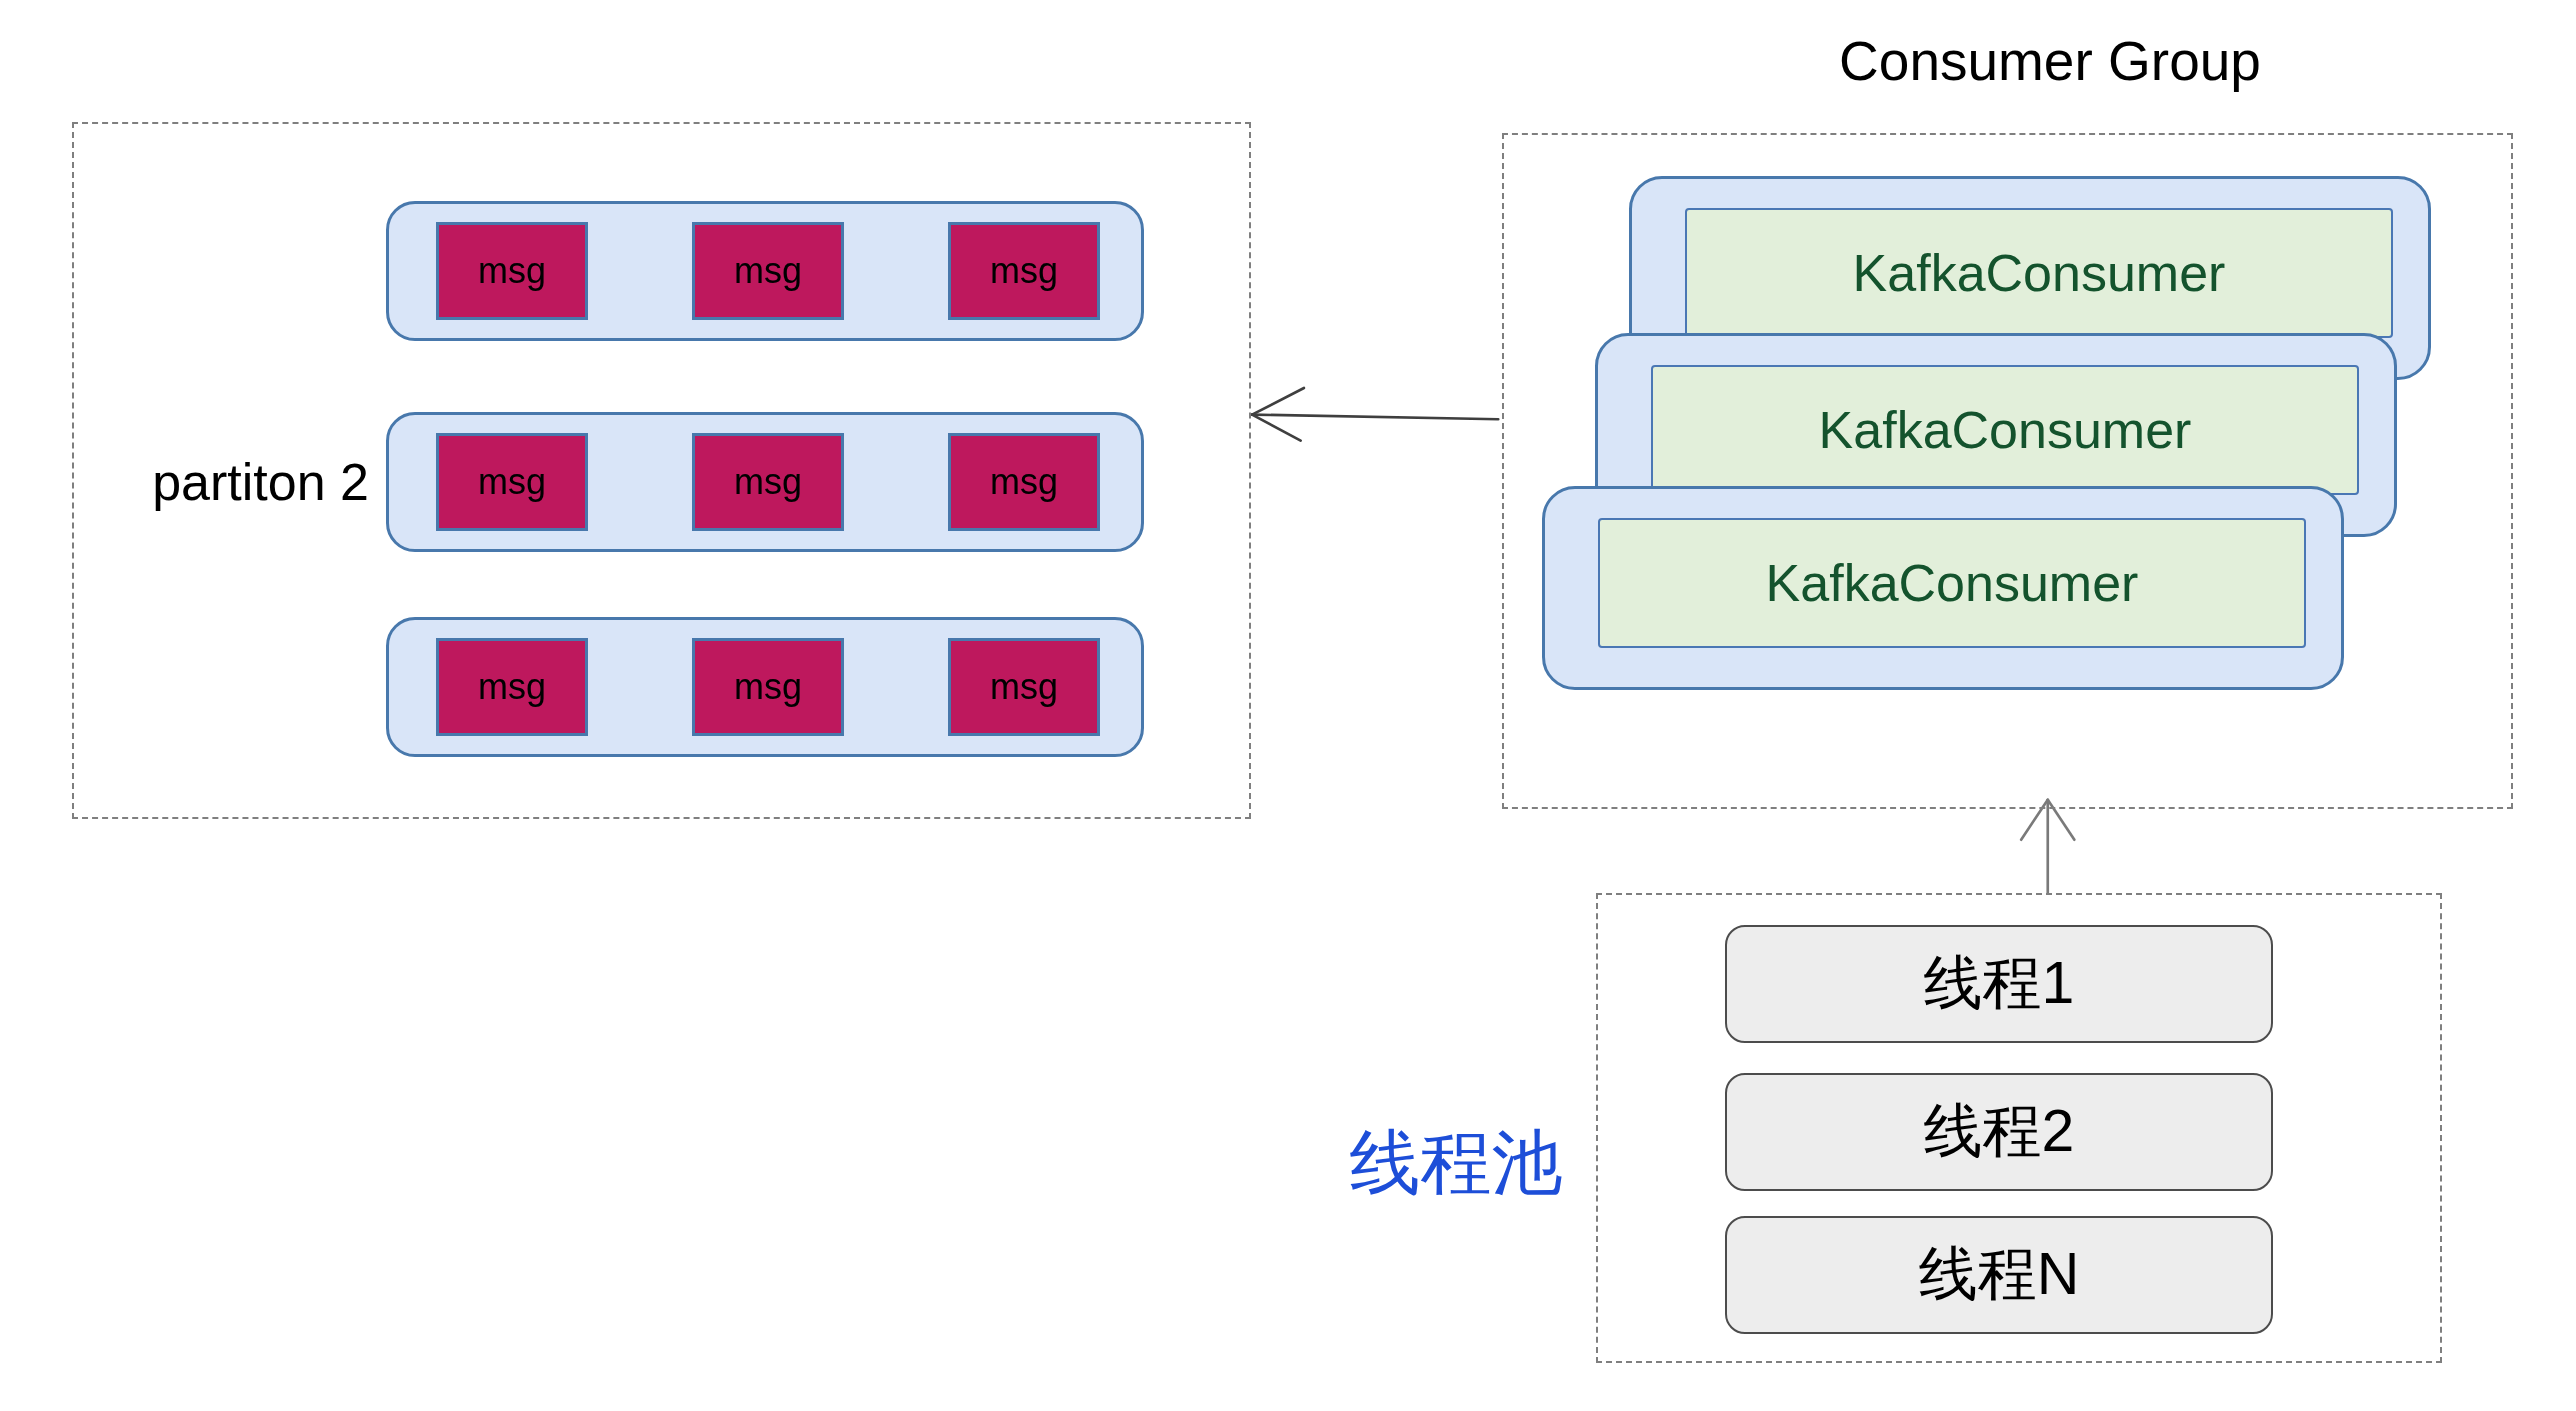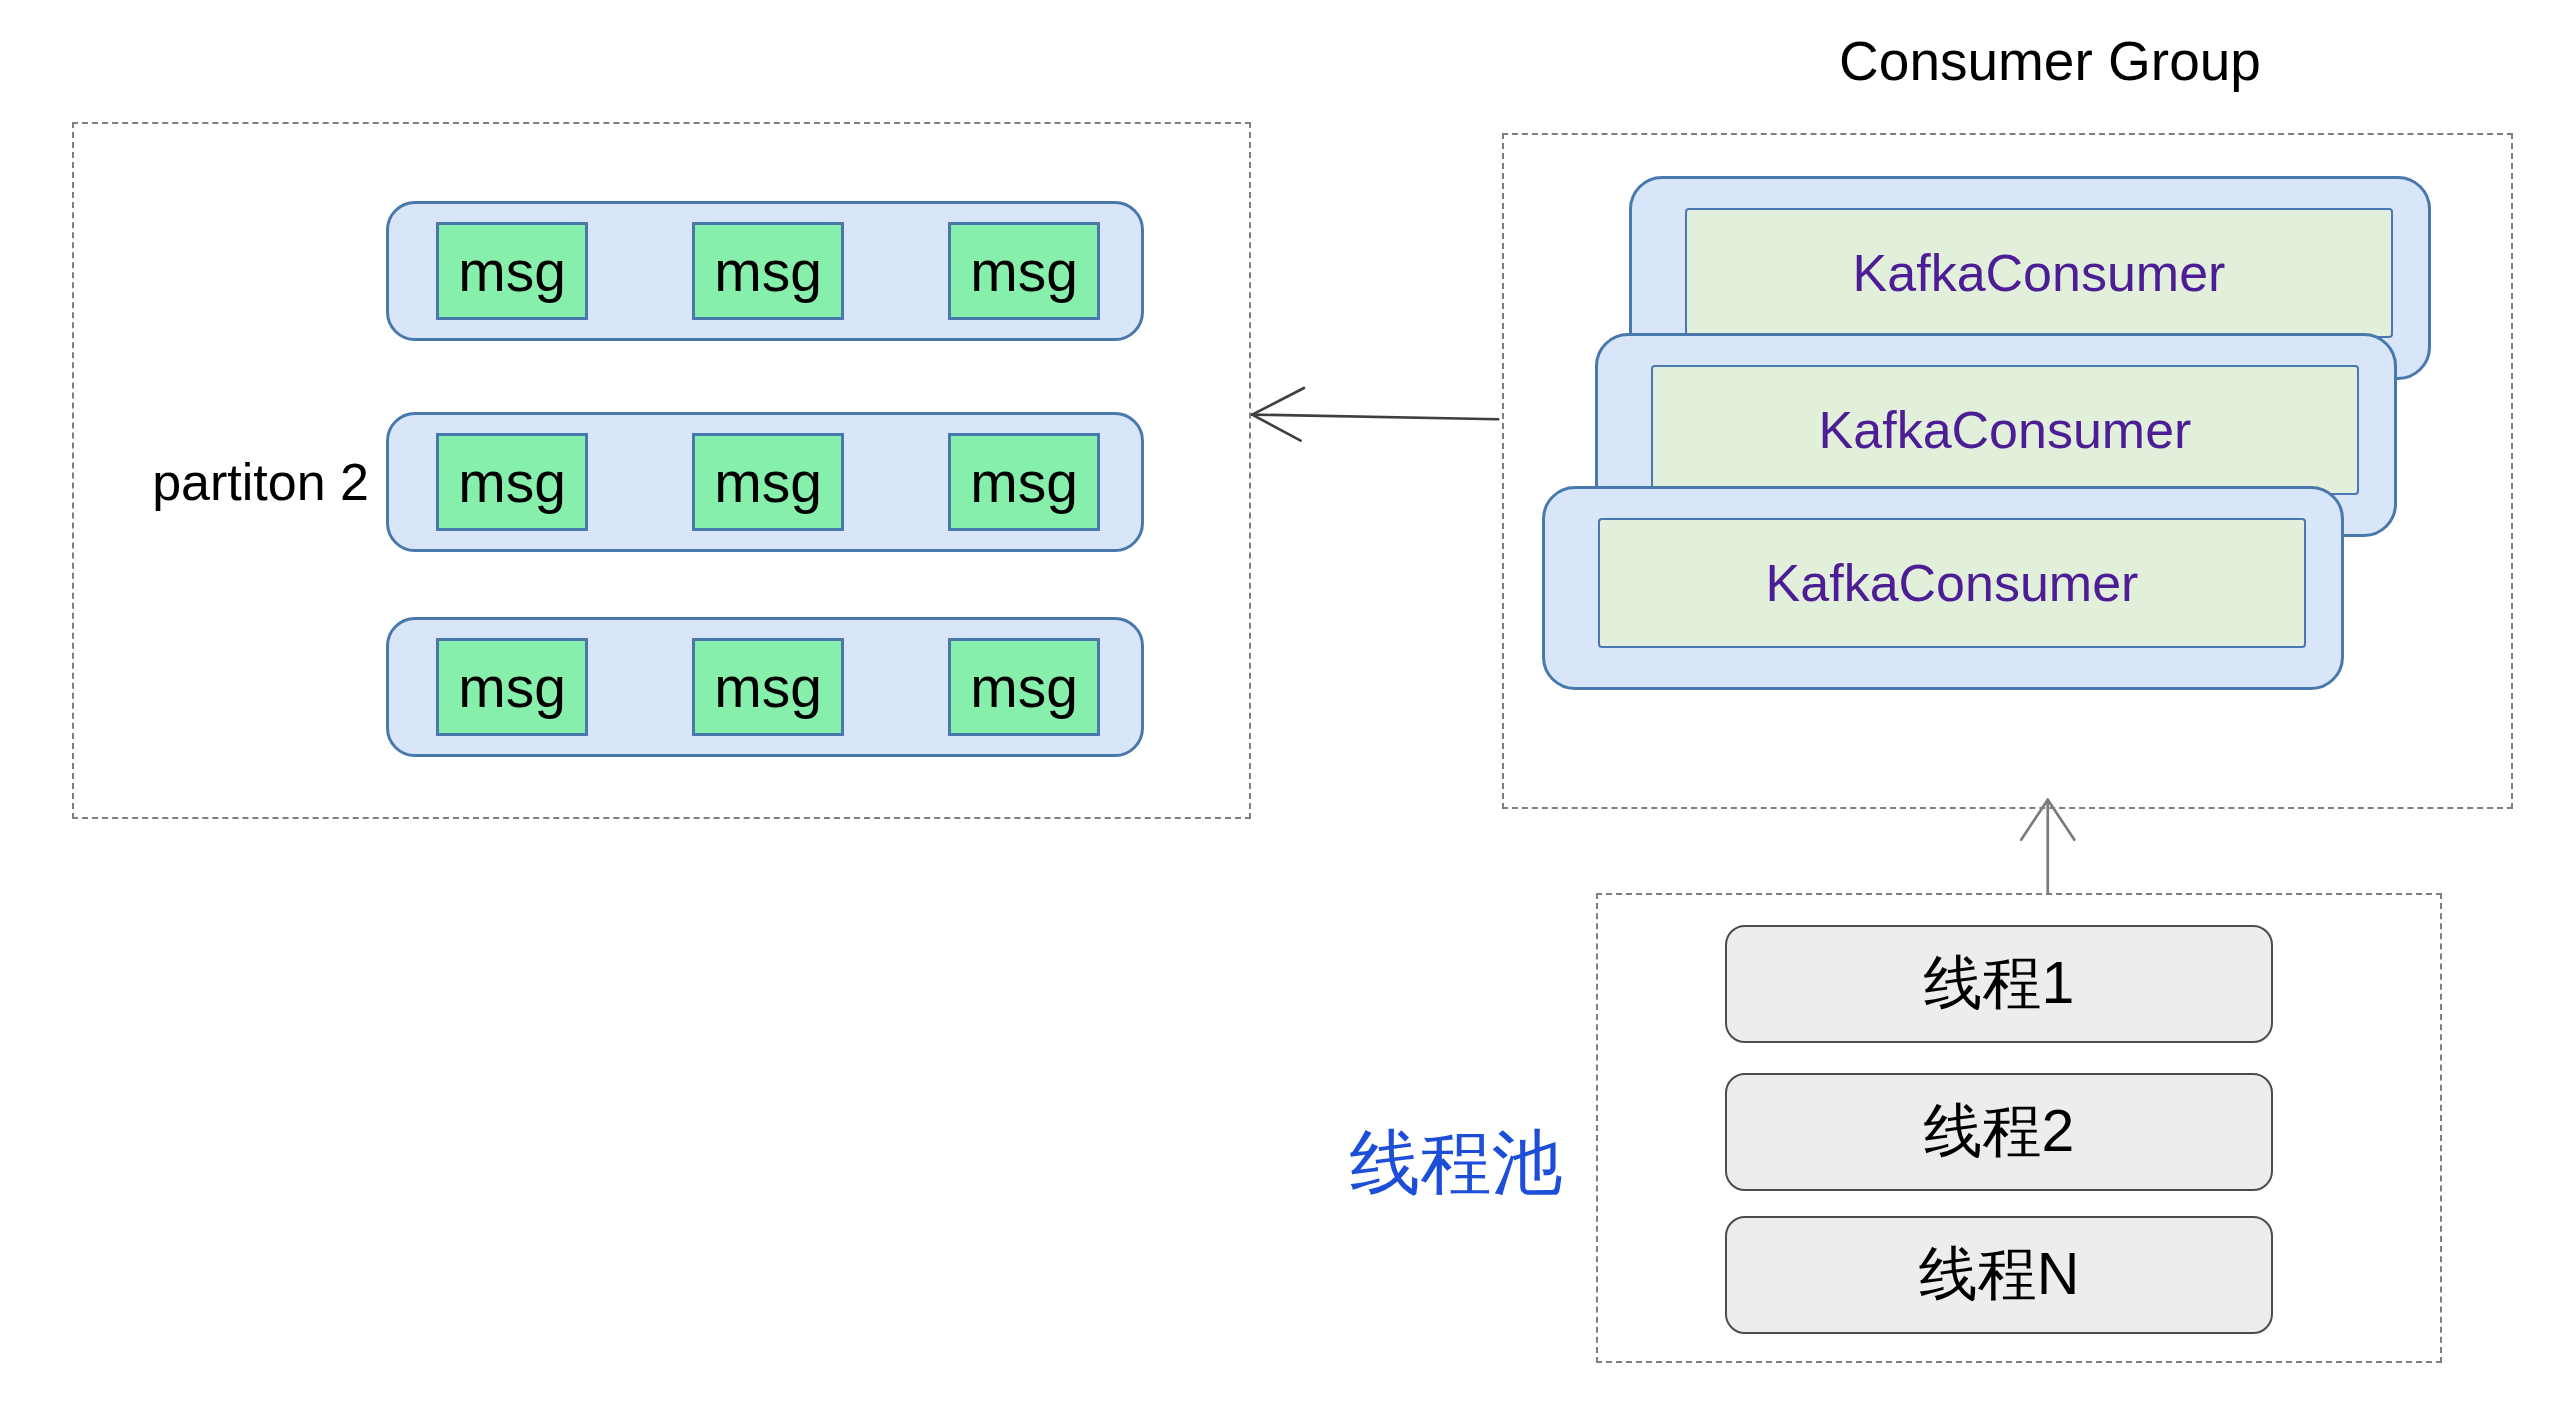--- a/index.html
+++ b/index.html
@@ -13,39 +13,39 @@
     box-sizing:border-box;
   }
   
   .pill{
     position:absolute;left:386px;width:758px;height:140px;
     background:#d9e5f8;border:3.3px solid #4878ac;border-radius:29px;
     box-sizing:border-box;display:flex;align-items:center;
     justify-content:space-between;padding:0 41px 0 47px;
   }
   .msg{
-    width:152px;height:98px;background:#86efac;border:3.3px solid #4878ac;
+    width:152px;height:98px;background:#be185d;border:3.3px solid #4878ac;
     box-sizing:border-box;display:flex;align-items:center;justify-content:center;
-    font-size:57px;line-height:1;color:#000;
+    font-size:36px;line-height:1;color:#000;
   }
   .part-label{
     position:absolute;left:60px;width:309px;height:73px;
     text-align:right;font-size:52px;line-height:73px;color:#000;white-space:nowrap;
   }
   
   .card{
     position:absolute;width:802px;height:204px;
     background:#d9e5f8;border:3.3px solid #4878ac;border-radius:33px;
     box-sizing:border-box;
   }
   .card-inner{
     position:absolute;left:53px;top:29px;width:708px;height:130px;
     background:#e2efda;border:2px solid #4a77b4;border-radius:4px;
     box-sizing:border-box;display:flex;align-items:center;justify-content:center;
-    font-size:52px;color:#4c1d95;white-space:nowrap;
+    font-size:52px;color:#14532d;white-space:nowrap;
   }
   .group-title{
     position:absolute;left:2050px;top:29px;transform:translateX(-50%);
     font-size:55px;color:#000;white-space:nowrap;
   }
   
   .thread{
     position:absolute;left:1725px;width:548px;height:118px;
     background:#ededed;border:2.7px solid #4c4c4c;border-radius:20px;
     box-sizing:border-box;display:flex;align-items:center;justify-content:center;

